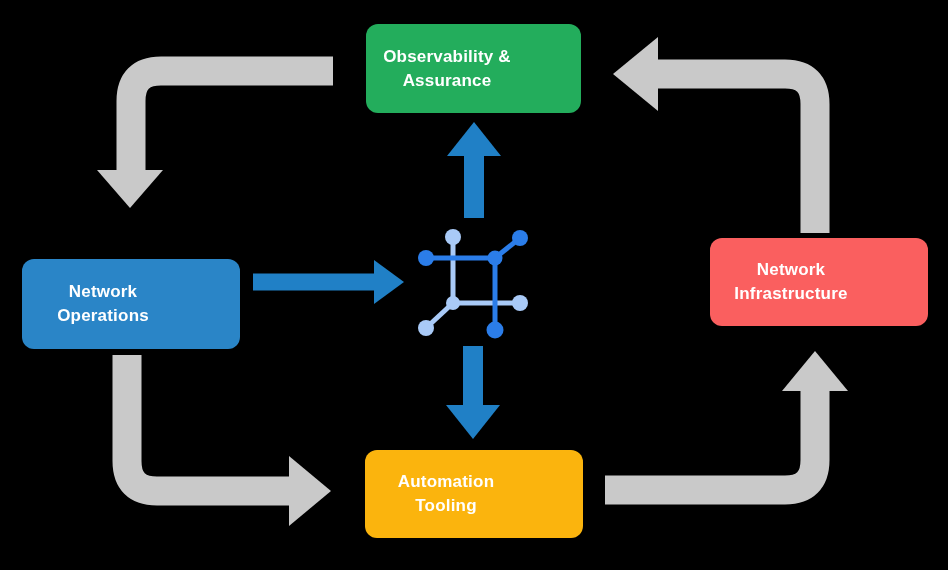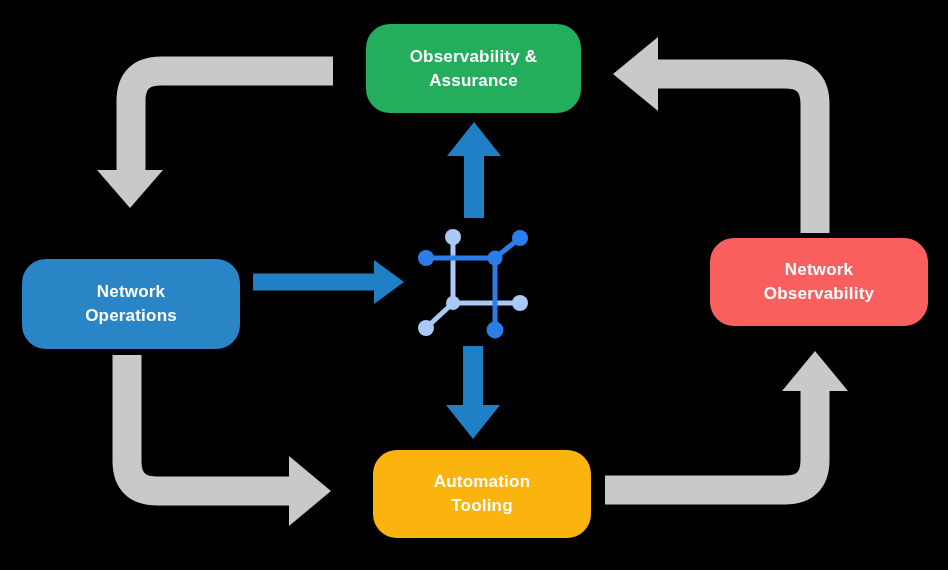--- a/index.html
+++ b/index.html
@@ -15,24 +15,24 @@
     background: #000000;
     overflow: hidden;
   }
   #arrow-layer {
     position: absolute;
     left: 0; top: 0;
     width: 948px; height: 570px;
   }
   .node-box {
     position: absolute;
-    border-radius: 24px;
+    border-radius: 12px;
     display: flex;
     align-items: center;
-    justify-content: center;
+    justify-content: flex-start;
     text-align: center;
     color: #ffffff;
     font-size: 17px;
     font-weight: bold;
     line-height: 24px;
     letter-spacing: 0.2px;
   }
   .node-box .label {
     max-width: 162px;
   }
@@ -49,21 +49,20 @@
   }
   #node-infrastructure {
     left: 710px; top: 238px;
     width: 218px; height: 88px;
     background: #FA5F5F;
   }
   #node-automation {
     left: 365px; top: 450px;
     width: 218px; height: 88px;
     background: #FBB40D;
-    margin-left: 8px;
   }
   .gray-arrow { stroke: #C9C9C9; }
   .gray-head { fill: #C9C9C9; }
   .blue-arrow { stroke: #2080C6; }
   .blue-head { fill: #2080C6; }
 </style>
 </head>
 <body>
 
 <div id="canvas">
@@ -135,20 +134,20 @@
 
   <div class="node-box" id="node-observability">
     <div class="label">Observability &amp; Assurance</div>
   </div>
 
   <div class="node-box" id="node-operations">
     <div class="label">Network Operations</div>
   </div>
 
   <div class="node-box" id="node-infrastructure">
-    <div class="label">Network Observability</div>
+    <div class="label">Network Infrastructure</div>
   </div>
 
   <div class="node-box" id="node-automation">
     <div class="label">Automation Tooling</div>
   </div>
 
 </div>
 
 </body></html>

